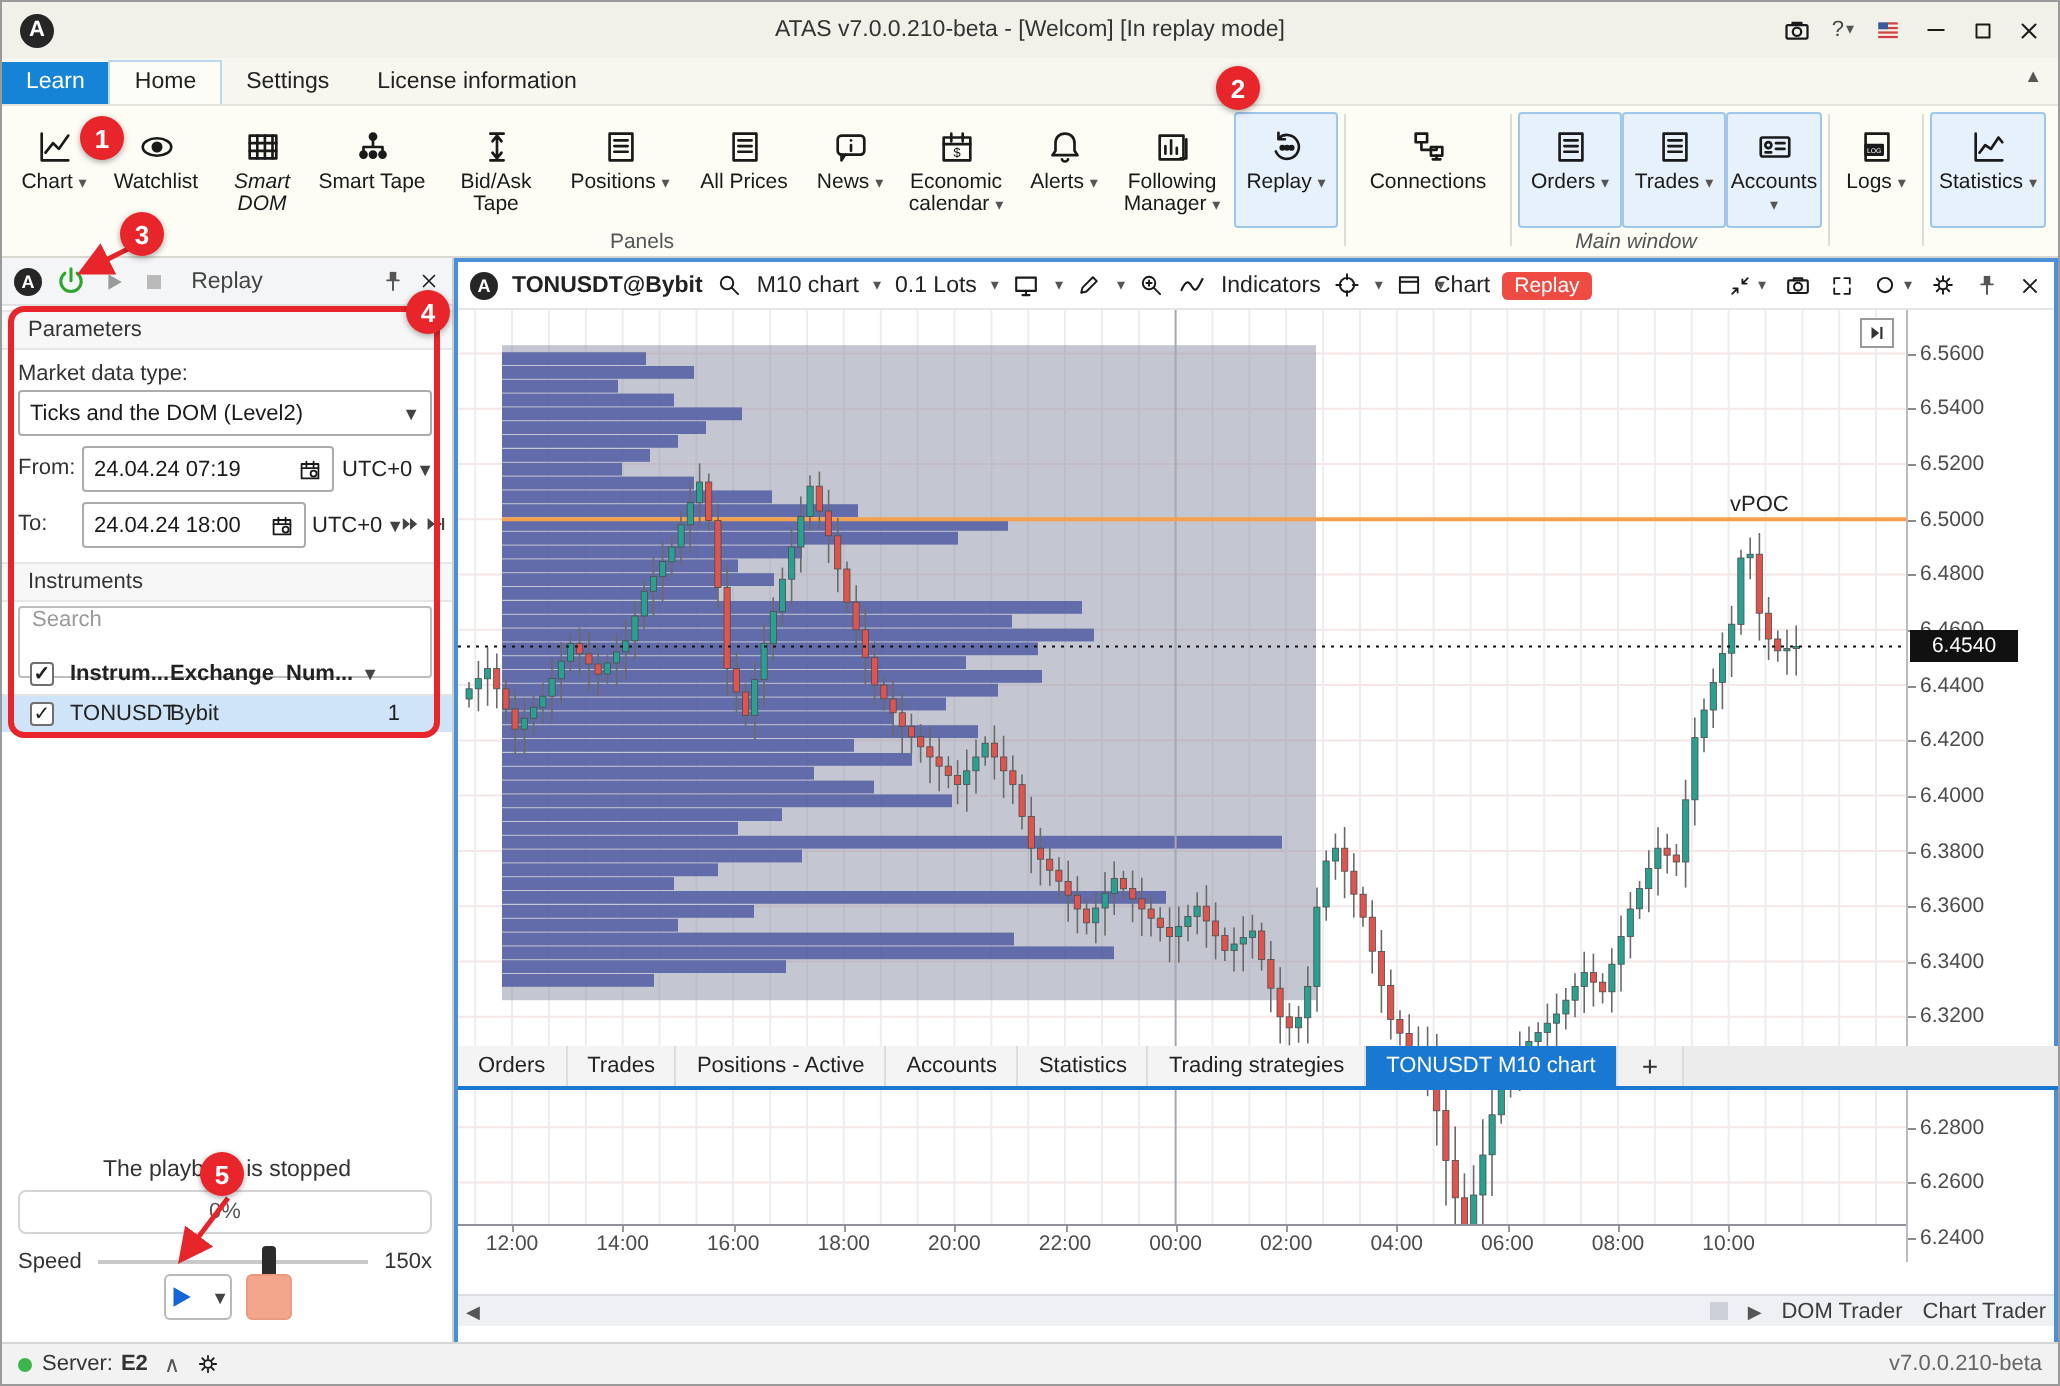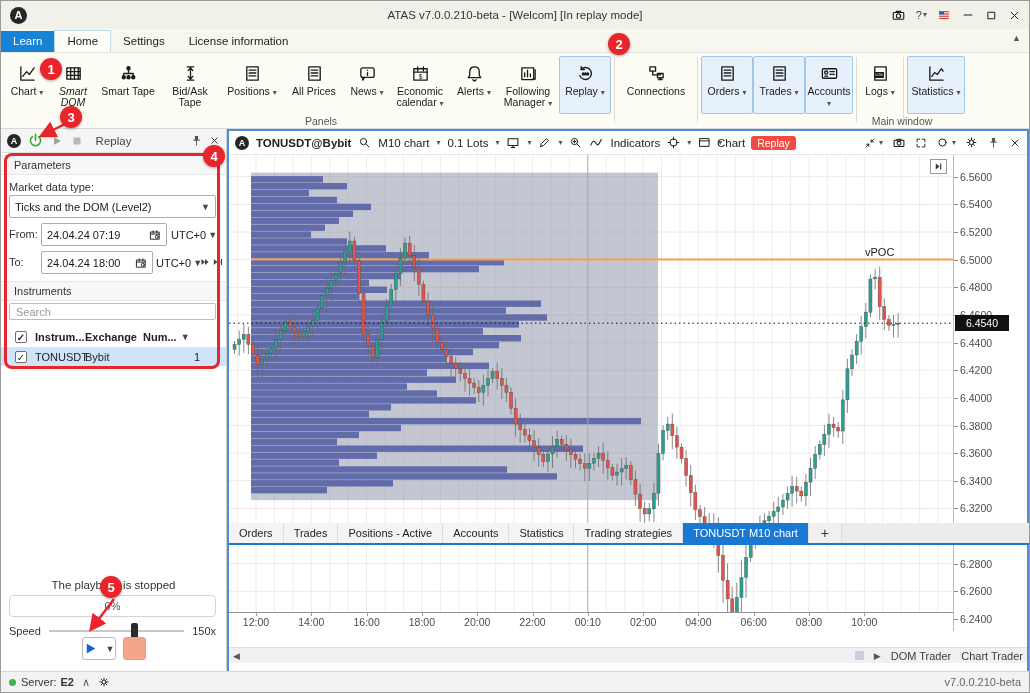--- a/index.html
+++ b/index.html
@@ -35,21 +35,21 @@
   .main { position:absolute; left:0; top:128px; right:0; height:544px; display:flex; }
 
   
   .lpanel { position:relative; width:228px; background:#fff; border-right:1px solid #cfcfcf; }
   .lp-head { position:absolute; left:0; top:0; right:0; height:24px; background:#f4f5f6; border-bottom:1px solid #e0e0e0; display:flex; align-items:center; gap:6px; padding:0 6px; }
   .lp-title { position:absolute; left:0; right:0; text-align:center; color:#444; font-size:11.5px; pointer-events:none; }
   .sec-head { position:absolute; left:0; right:0; height:20px; background:#f7f7f7; border-top:1px solid #e7e7e7; border-bottom:1px solid #e7e7e7; display:flex; align-items:center; padding-left:13px; color:#333; }
   .fld-label { color:#333; }
   .inputbox { background:#fff; border:1px solid #acacac; border-radius:2px; display:flex; align-items:center; padding:0 5px; height:23px; color:#1a1a1a; }
   .ddcaret { margin-left:auto; font-size:9px; color:#444; }
-  .searchbox { position:absolute; left:8px; right:10px; top:174px; height:17px; border:1px solid #bdbdbd; border-radius:2px; display:flex; align-items:center; padding:0 6px; color:#999; background:#fff; }
+  .searchbox { position:absolute; left:8px; right:10px; top:174px; height:36px; border:1px solid #bdbdbd; border-radius:2px; display:flex; padding:0 6px; color:#999; background:#fff; }
   .tblhead { position:absolute; left:0; right:0; top:198px; height:21px; display:flex; align-items:center; border-bottom:1px solid #e3e3e3; color:#222; font-weight:bold; }
   .tblrow { position:absolute; left:0; right:0; top:219px; height:18px; display:flex; align-items:center; background:#cfe4f8; color:#222; }
   .cbx { width:12px; height:12px; border:1px solid #6f6f6f; border-radius:2px; background:#fff; color:#222; font-size:10px; line-height:11px; text-align:center; }
   .pb-status { position:absolute; left:0; right:0; top:450px; text-align:center; color:#333; font-size:11.5px; }
   .pb-bar { position:absolute; left:8px; right:10px; top:466px; height:22px; border:1px solid #d4d4d4; border-radius:4px; background:#fff; display:flex; align-items:center; justify-content:center; color:#555; }
   .speed-row { position:absolute; left:8px; right:10px; top:494px; height:16px; display:flex; align-items:center; color:#333; }
   .spd-track { flex:1; height:2px; background:#c9c9c9; margin:0 8px; position:relative; }
   .spd-handle { position:absolute; top:-7px; width:7px; height:16px; background:#2b2b2b; border-radius:2px; }
   .play-row { position:absolute; left:0; right:0; top:508px; height:24px; display:flex; justify-content:center; gap:7px; }
   .playbtn { width:34px; height:23px; background:#fff; border:1px solid #b9b9b9; border-radius:3px; display:flex; align-items:center; justify-content:center; gap:2px; }
@@ -146,20 +146,29 @@
   <div class="ribbon" id="ribbon">
       <div class="rbtn" style="width: 44px;">
         <span class="ric">
           <svg width="19" height="19" viewBox="0 0 20 20" fill="none" stroke="#1a1a1a" stroke-width="1.4" stroke-linecap="round" stroke-linejoin="round">
             <path d="M3 3v14h14"></path>
             <path d="M5 13l4-5 3 3 5-7"></path>
           </svg>
         </span>
         <span class="rlb">Chart <span class="caret">▾</span></span>
       </div>
+      <div class="rbtn" style="width: 58px;">
+        <span class="ric">
+          <svg width="19" height="19" viewBox="0 0 20 20" fill="none" stroke="#1a1a1a" stroke-width="1.4" stroke-linecap="round" stroke-linejoin="round">
+            <ellipse cx="10" cy="10" rx="7.5" ry="4.6"></ellipse>
+            <circle cx="10" cy="10" r="2.2" fill="#1a1a1a"></circle>
+          </svg>
+        </span>
+        <span class="rlb">Watchlist</span>
+      </div>
       <div class="rbtn" style="width: 48px; font-style: italic;">
         <span class="ric">
           <svg width="19" height="19" viewBox="0 0 20 20" fill="none" stroke="#1a1a1a" stroke-width="1.4" stroke-linecap="round" stroke-linejoin="round">
             <rect x="3" y="4" width="14" height="12"></rect>
             <path d="M3 8h14M3 12h14M7 4v12M11 4v12M15 4v12"></path>
           </svg>
         </span>
         <span class="rlb">Smart DOM</span>
       </div>
       <div class="rbtn" style="width: 62px;">
@@ -307,21 +316,21 @@
       <div class="rbtn hl" style="width: 58px;">
         <span class="ric">
           <svg width="19" height="19" viewBox="0 0 20 20" fill="none" stroke="#1a1a1a" stroke-width="1.4" stroke-linecap="round" stroke-linejoin="round">
             <path d="M3 3v14h14"></path>
             <path d="M5 13l3-4 3 2 4-6 2 2.5"></path>
           </svg>
         </span>
         <span class="rlb">Statistics <span class="caret">▾</span></span>
       </div>
       <div class="rib-caption" style="left: 320px; transform: translateX(-50%);">Panels</div>
-      <div class="rib-caption" style="left: 901px; transform: translateX(-50%);">Main window</div>
+      <div class="rib-caption" style="left: 817px; transform: translateX(-50%); font-style: italic;">Main window</div>
     </div>
 
   <div class="main">
 
     <div class="lpanel">
       <div class="lp-head">
         <span class="app-logo" style="width:14px;height:14px;font-size:9px;margin-left:0">A</span>
         <span id="ic-power">
             <svg width="17" height="17" viewBox="0 0 20 20" fill="none" stroke="#1a1a1a" stroke-width="1.8" stroke-linecap="round" stroke-linejoin="round">
               <path d="M13.6 5.4a6 6 0 11-7.2 0" stroke="#2ea52e"></path>
@@ -1002,21 +1011,21 @@
           <span class="tlabel" style="left:82.3px">14:00</span>
           <span style="position:absolute;left:137.6px;top:0;width:1px;height:3px;background:#999"></span>
           <span class="tlabel" style="left:137.6px">16:00</span>
           <span style="position:absolute;left:192.9px;top:0;width:1px;height:3px;background:#999"></span>
           <span class="tlabel" style="left:192.9px">18:00</span>
           <span style="position:absolute;left:248.2px;top:0;width:1px;height:3px;background:#999"></span>
           <span class="tlabel" style="left:248.2px">20:00</span>
           <span style="position:absolute;left:303.5px;top:0;width:1px;height:3px;background:#999"></span>
           <span class="tlabel" style="left:303.5px">22:00</span>
           <span style="position:absolute;left:358.8px;top:0;width:1px;height:3px;background:#999"></span>
-          <span class="tlabel" style="left:358.8px">00:10</span>
+          <span class="tlabel" style="left:358.8px">00:00</span>
           <span style="position:absolute;left:414.1px;top:0;width:1px;height:3px;background:#999"></span>
           <span class="tlabel" style="left:414.1px">02:00</span>
           <span style="position:absolute;left:469.4px;top:0;width:1px;height:3px;background:#999"></span>
           <span class="tlabel" style="left:469.4px">04:00</span>
           <span style="position:absolute;left:524.7px;top:0;width:1px;height:3px;background:#999"></span>
           <span class="tlabel" style="left:524.7px">06:00</span>
           <span style="position:absolute;left:580.0px;top:0;width:1px;height:3px;background:#999"></span>
           <span class="tlabel" style="left:580.0px">08:00</span>
           <span style="position:absolute;left:635.3px;top:0;width:1px;height:3px;background:#999"></span>
           <span class="tlabel" style="left:635.3px">10:00</span>

